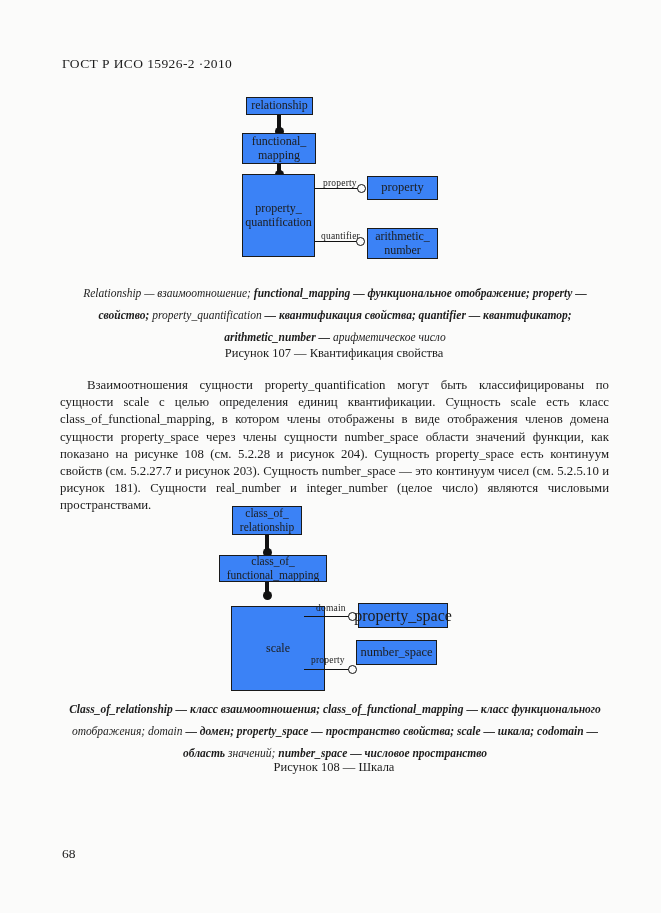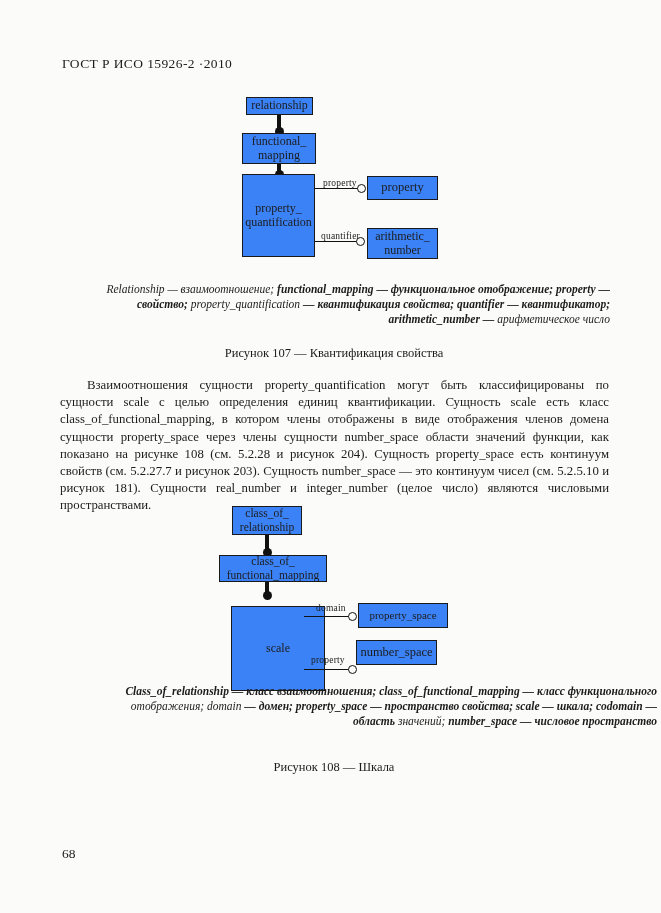--- a/index.html
+++ b/index.html
@@ -27,21 +27,21 @@
   .dbox span{display:block;white-space:nowrap;}
   .vline{position:absolute;width:4px;background:#111;}
   .hline{position:absolute;height:1.4px;background:#111;}
   .dot{position:absolute;width:9px;height:9px;border-radius:50%;background:#111;}
   .ocircle{position:absolute;width:9px;height:9px;border-radius:50%;
     border:1.6px solid #111;background:#fbfbfa;box-sizing:border-box;}
   .clabel{position:absolute;font-size:9.5px;letter-spacing:.2px;white-space:nowrap;}
   
   .legend{
     position:absolute;left:60px;width:550px;
-    font-style:italic;font-size:11.5px;line-height:15px;text-align:right;
+    font-style:italic;font-size:11.5px;line-height:22px;text-align:center;
   }
   .legend .b{font-weight:bold;}
   .figcap{
     position:absolute;left:60px;width:548px;text-align:center;
     font-size:12.5px;
   }
   .para{
     position:absolute;left:60px;width:549px;
     font-size:12.8px;line-height:17.2px;text-align:justify;text-indent:27px;
   }
@@ -121,33 +121,33 @@
     <div class="vline" style="left:265px;top:582px;height:16px;"></div>
     <div class="dot" style="left:263px;top:591px;"></div>
 
     <div class="dbox" style="left:231px;top:606px;width:94px;height:85px;">
       <span>scale</span>
     </div>
 
     <div class="hline" style="left:304px;top:616px;width:45px;"></div>
     <div class="clabel" style="left:316px;top:603px;">domain</div>
     <div class="ocircle" style="left:348px;top:612px;"></div>
-    <div class="dbox" style="left:358px;top:603px;width:90px;height:25px;font-size:11px;">
+    <div class="dbox" style="left:358px;top:603px;width:90px;height:25px;font-size:16px;">
       <span>property_space</span>
     </div>
 
     <div class="hline" style="left:304px;top:669px;width:45px;"></div>
     <div class="clabel" style="left:311px;top:655px;">property</div>
     <div class="ocircle" style="left:348px;top:665px;"></div>
     <div class="dbox" style="left:356px;top:640px;width:81px;height:25px;font-size:12.5px;">
       <span>number_space</span>
     </div>
   </div>
 
-  <div class="legend" style="top:684px;margin-left:47px;">
+  <div class="legend" style="top:698px;">
     <span class="b">Class_of_relationship — класс взаимоотношения; class_of_functional_mapping — класс функционального </span><span>отображения; domain </span><span class="b">— домен; property_space — пространство свойства; scale — шкала; codomain — область </span><span>значений; </span><span class="b">number_space — числовое пространство</span>
   </div>
 
   <div class="figcap" style="top:760px;">Рисунок 108 — Шкала</div>
 
 
   <div class="pagenum">68</div>
 
 </div>
 

